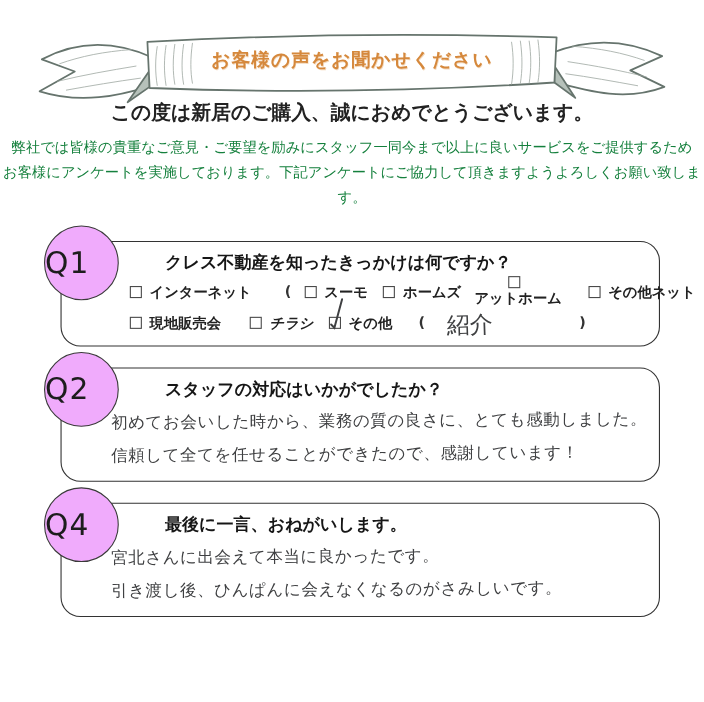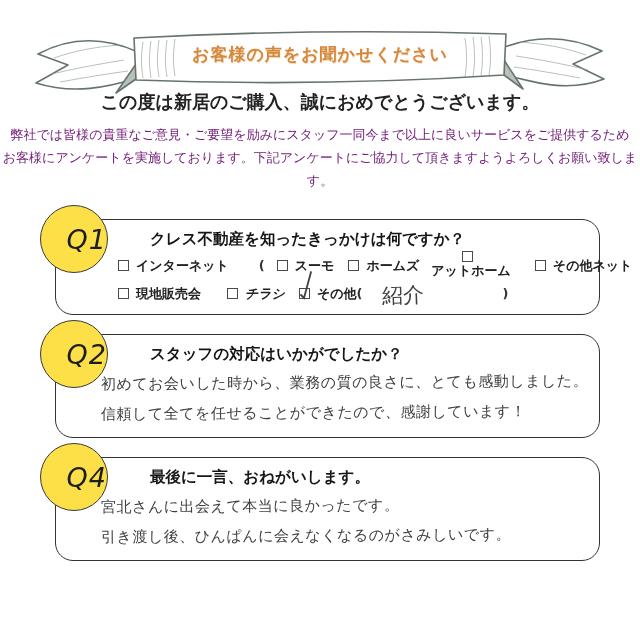--- a/index.html
+++ b/index.html
@@ -25,33 +25,33 @@
     font-size:17px;font-weight:bold;color:var(--accent);
     letter-spacing:1px;white-space:nowrap;
     text-shadow:0.5px 0.5px 0 #f3d9bd;
   }
 
   
   .greeting{
     margin-top:-16px;text-align:center;font-size:18px;font-weight:bold;color:#222;
     position:relative;z-index:2;
   }
-  .intro{margin-top:9px;text-align:center;font-size:13px;line-height:23px;color:#701a75;}
+  .intro{margin-top:9px;text-align:center;font-size:13px;line-height:23px;color:#15803d;}
 
   
   .questions{margin-top:27px;}
   .q-section{position:relative;margin:0 40px 19px 55px;}
   .q-box{
     border:1.6px solid #333;border-radius:18px;background:#fff;
     padding:8px 10px 8px 0;
   }
   .q-circle{
     position:absolute;left:-15px;top:-14px;width:68px;height:68px;
-    border:1.6px solid #3a3a3a;border-radius:50%;background:#fde047;
-    display:flex;align-items:center;justify-content:flex-end;z-index:3;font-style:italic;
+    border:1.6px solid #3a3a3a;border-radius:50%;background:#f0abfc;
+    display:flex;align-items:center;justify-content:flex-start;z-index:3;
   }
   .q-circle span{font-size:27px;font-weight:400;color:#1d1d1d;letter-spacing:1px;}
   .q-title{
     padding-left:94px;font-size:15.5px;font-weight:bold;color:#161616;
     line-height:22px;white-space:nowrap;
   }
 
   
   .opt-row{display:flex;align-items:center;padding-left:62px;height:25px;font-size:13px;margin-top:3px;}
   .opt{display:inline-flex;align-items:center;text-align:right;}
@@ -72,21 +72,21 @@
   .hand{
     display:block;font-size:15px;line-height:30px;color:var(--hand);
     letter-spacing:0.5px;white-space:nowrap;transform:rotate(-0.4deg);
     transform-origin:left center;
   }
   .hand-small{font-size:12.5px;}
 
   
   .mr-a{margin-right:30px;} .mr-b{margin-right:12px;} .mr-c{margin-right:14px;}
   .mr-d{margin-right:12px;} .mr-e{margin-right:24px;flex-direction:column;} .mr-f{margin-right:14px;}
-  .mr-g{margin-right:26px;} .mr-h{margin-right:14px;font-style:italic;} .mr-i{}
+  .mr-g{margin-right:26px;} .mr-h{margin-right:14px;font-style:italic;} .mr-i{margin-right:24px;}
 </style>
 </head>
 <body>
 
 <div class="page">
 
   <div class="banner">
     <svg class="ribbon-svg" viewBox="0 0 580 80" aria-hidden="true">
       <g stroke="#66746d" stroke-width="1.6" fill="#ffffff" stroke-linejoin="round">
 

